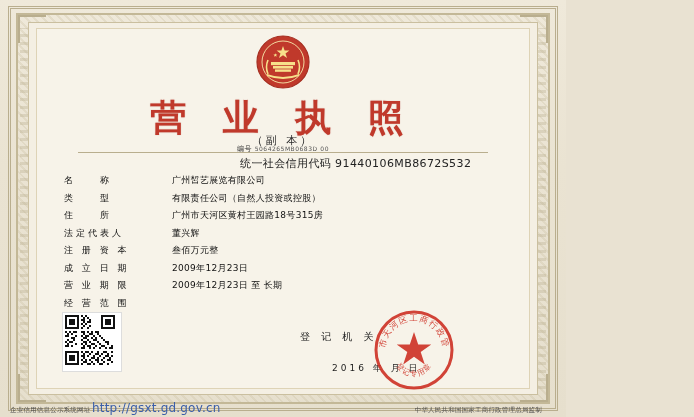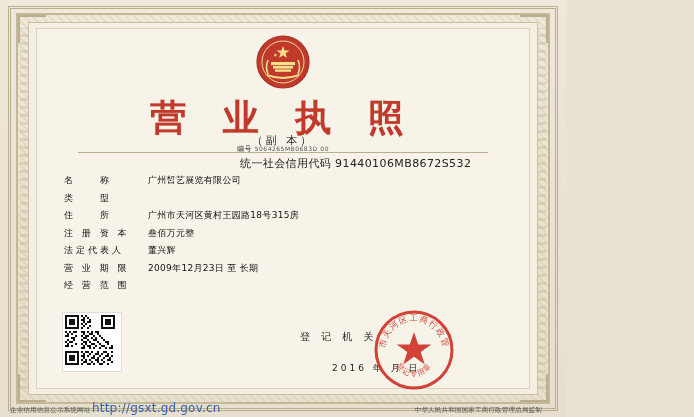--- a/index.html
+++ b/index.html
@@ -85,21 +85,21 @@
   .field{
     display:flex;align-items:flex-start;margin-bottom:4.5px;
   }
   .flabel{
     width:84px;flex:0 0 84px;
     letter-spacing:3px;
     color:#111;
     white-space:nowrap;
   }
   .fvalue{
-    flex:1;color:#111;letter-spacing:.3px;
+    flex:1;color:#111;letter-spacing:.3px;margin-left:24px;
   }
   .fvalue.multi{line-height:1.55;}
 
   
   .qr{
     position:absolute;left:62px;top:312px;width:54px;height:54px;
     background:#fff;padding:2px;border:1px solid #ddd;
   }
   .qr canvas,.qr .qrgrid{display:block;}
 
@@ -188,32 +188,37 @@
     <span>91440106MB8672S532</span>
   </div>
 
   <div class="fields">
     <div class="field">
       <div class="flabel">名　　称</div>
       <div class="fvalue">广州皙艺展览有限公司</div>
     </div>
     <div class="field">
       <div class="flabel">类　　型</div>
+      <div class="fvalue">有限责任公司（自然人投资或控股）</div>
     </div>
     <div class="field">
       <div class="flabel">住　　所</div>
       <div class="fvalue">广州市天河区黄村王园路18号315房</div>
     </div>
     <div class="field">
+      <div class="flabel">法定代表人</div>
+      <div class="fvalue">董兴辉</div>
+    </div>
+    <div class="field">
       <div class="flabel">注 册 资 本</div>
       <div class="fvalue">叁佰万元整</div>
     </div>
     <div class="field">
-      <div class="flabel">法定代表人</div>
-      <div class="fvalue">董兴辉</div>
+      <div class="flabel">成 立 日 期</div>
+      <div class="fvalue">2009年12月23日</div>
     </div>
     <div class="field">
       <div class="flabel">营 业 期 限</div>
       <div class="fvalue">2009年12月23日 至 长期</div>
     </div>
     <div class="field">
       <div class="flabel">经 营 范 围</div>
     </div>
   </div>
 

